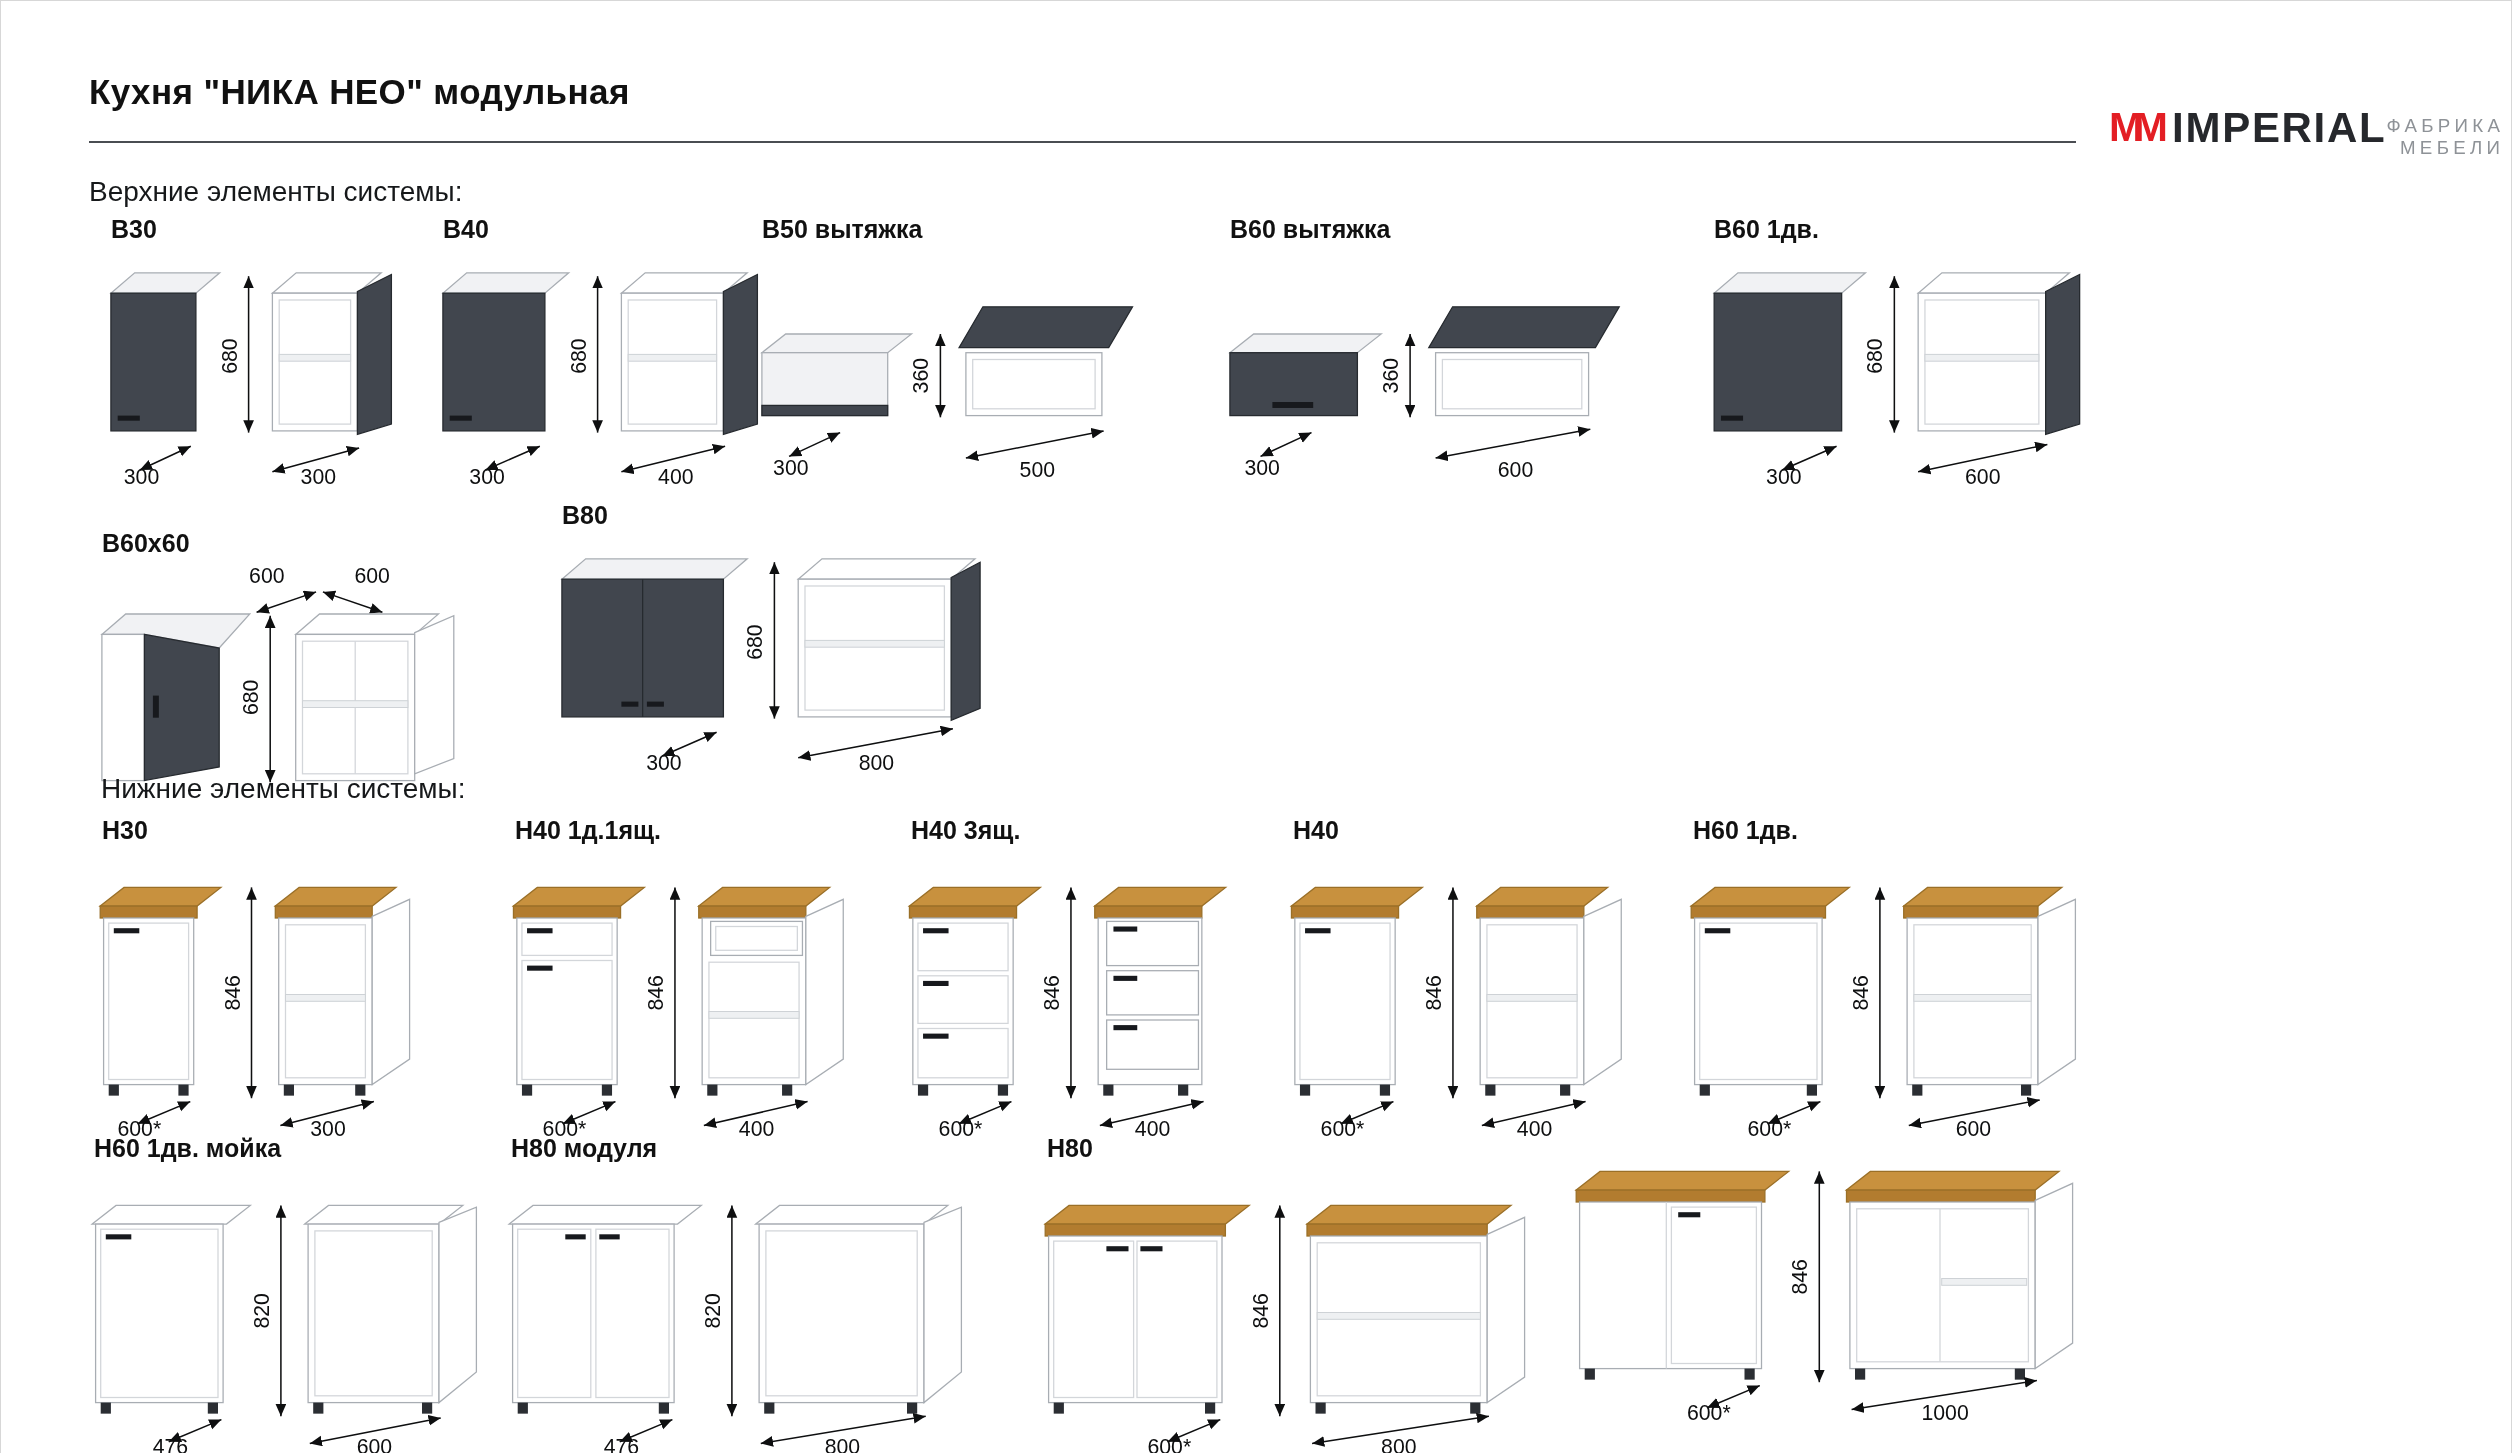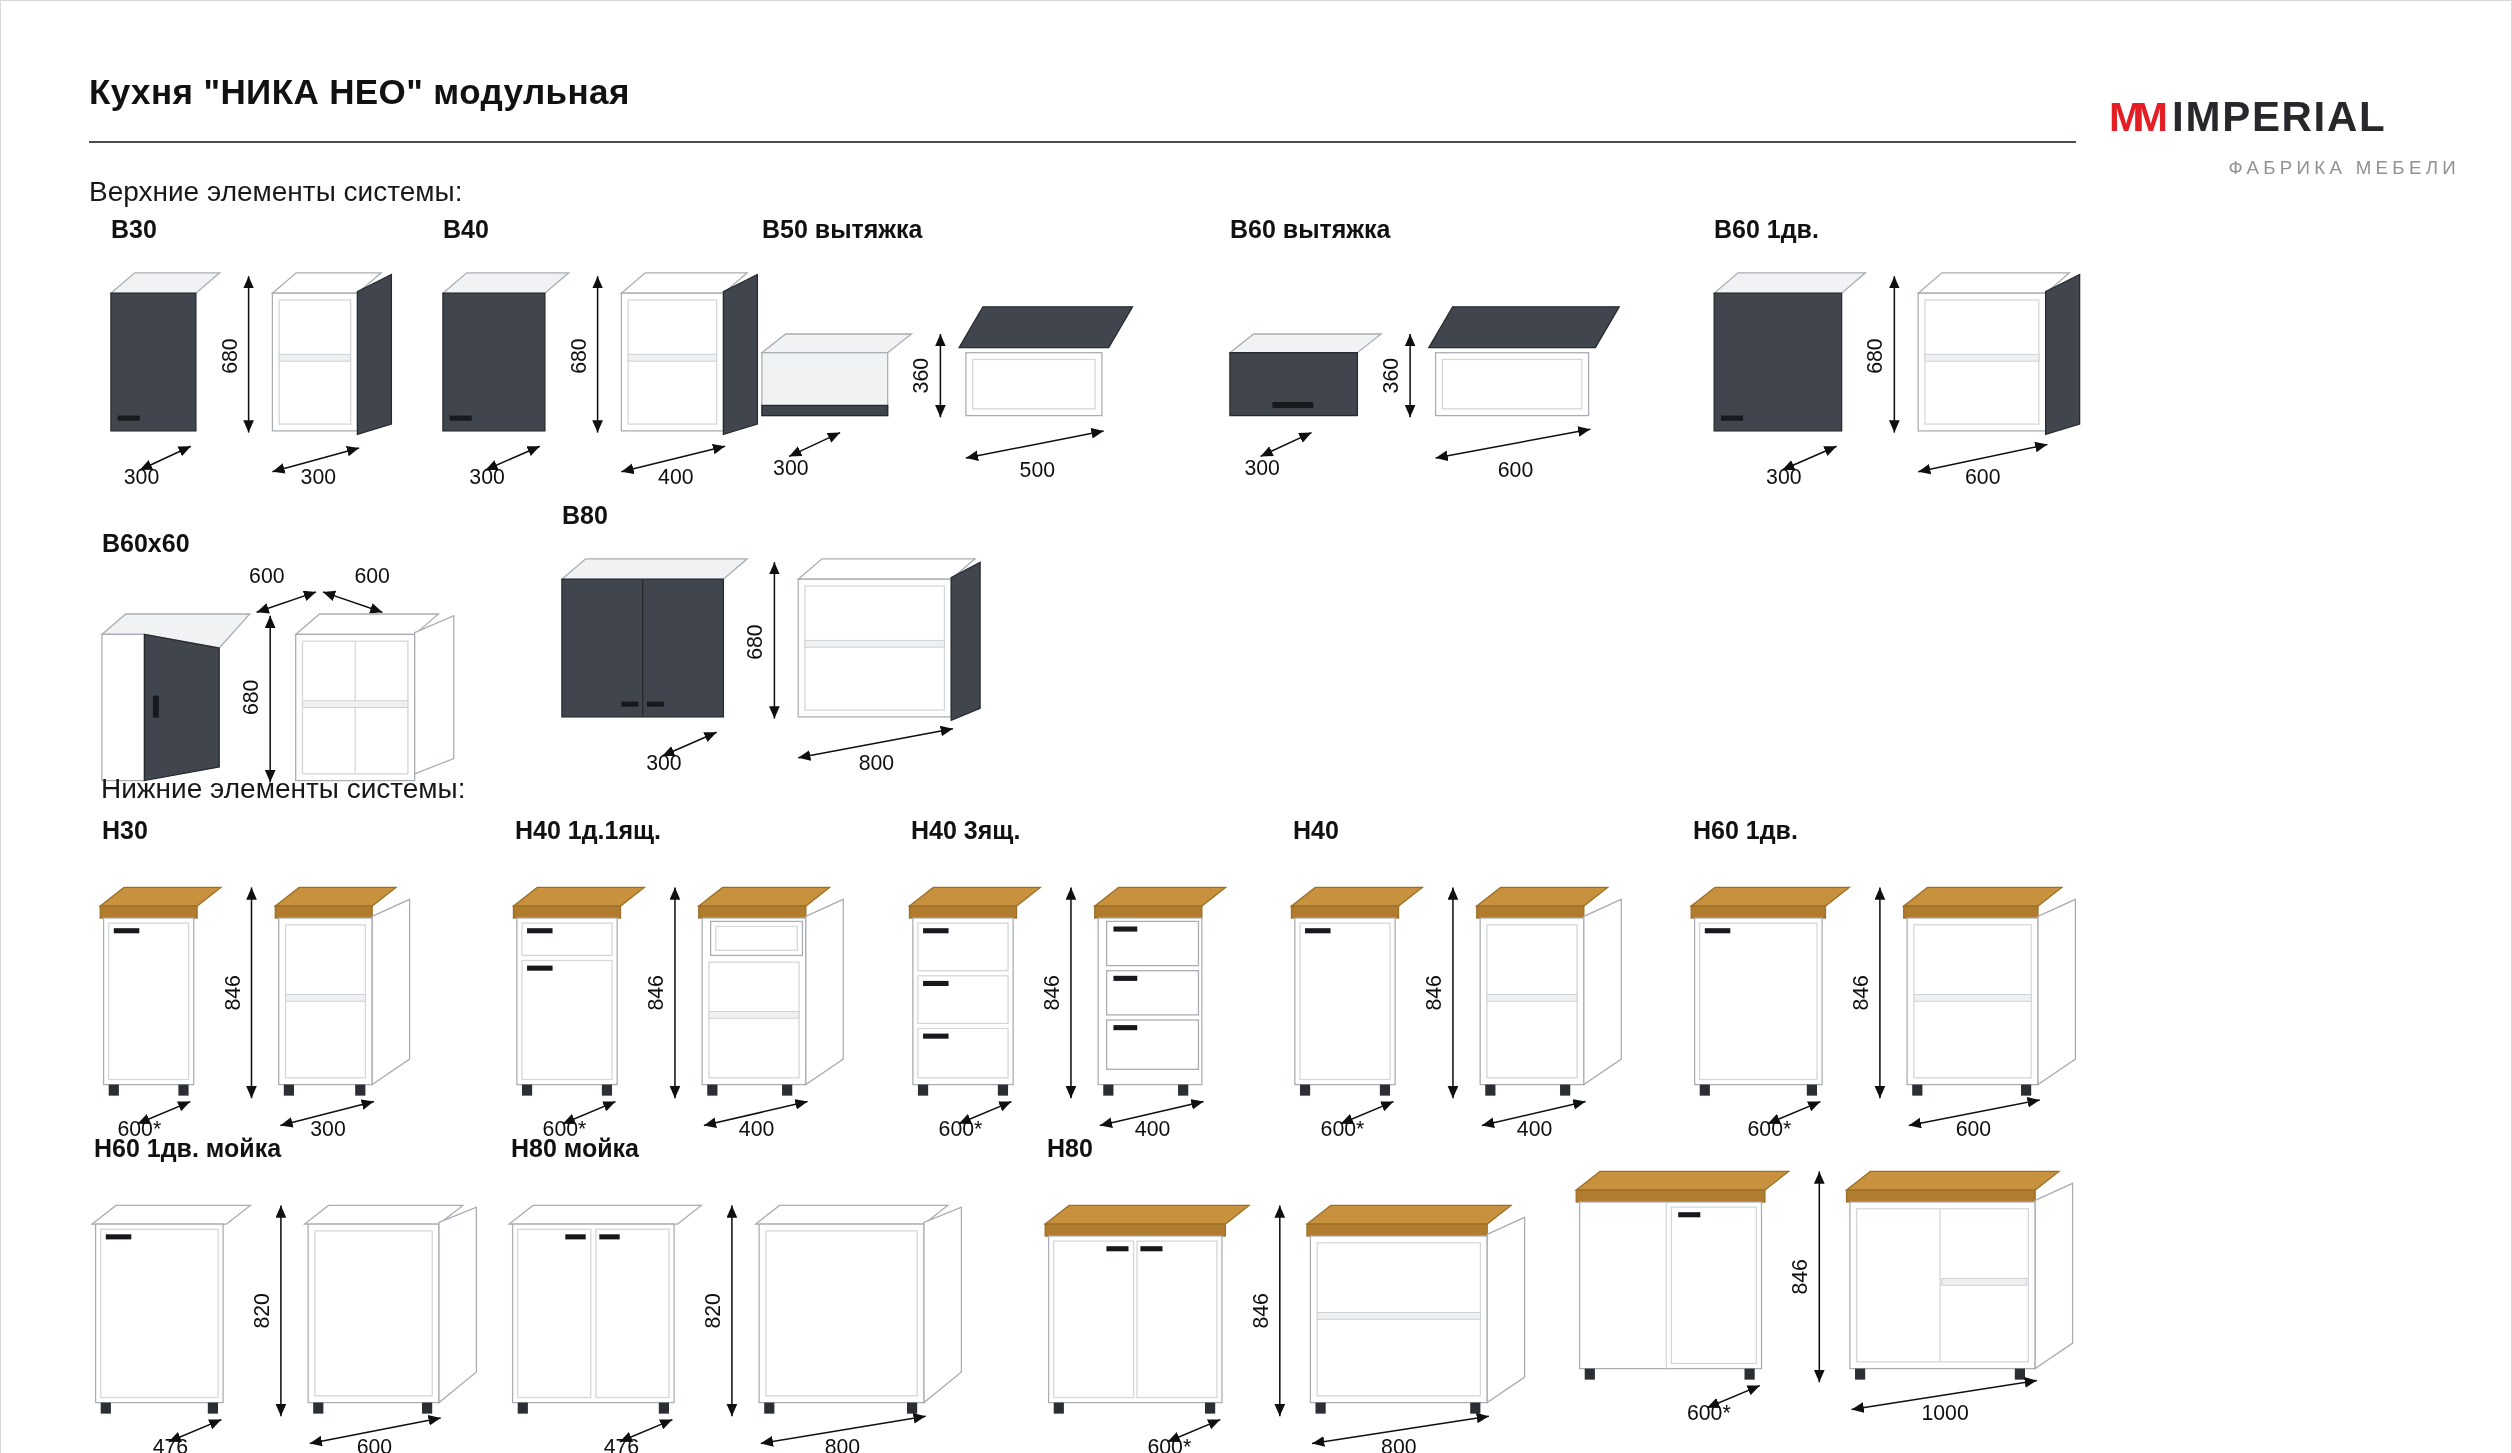--- a/index.html
+++ b/index.html
@@ -1,21 +1,21 @@
 <!DOCTYPE html>
 <html style="font-size:13.6px"><head>
 <meta charset="utf-8">
 <style>
 *{margin:0;padding:0;box-sizing:border-box}
 html,body{background:#fff}
 body{font-family:"Liberation Sans",sans-serif;color:#111}
 .page{position:relative;width:2512px;height:1454px;background:#fff;border:0.9px solid #d7d7d7;overflow:hidden}
 .title{position:absolute;left:88px;top:71px;font-size:35px;font-weight:bold;letter-spacing:0.4px}
 .rule{position:absolute;left:88px;top:140px;width:1987px;height:1.7px;background:#4a4d52}
-.logo{position:absolute;left:2108px;top:95px;width:351px;display:flex;flex-direction:column}
+.logo{position:absolute;left:2108px;top:95px;width:351px;display:flex;}
 .logo-row{display:flex;align-items:center}
 .logo-mm-text{color:#e31e24;font-weight:bold;font-size:41px;letter-spacing:-9.4px;margin-right:13.6px;line-height:1}
 .logo-brand{font-size:42px;font-weight:bold;color:#26282c;letter-spacing:1.7px;line-height:1}
 .logo-sub{font-size:18.7px;color:#8e9297;letter-spacing:4.3px;text-align:right;margin-top:19px}
 .sec-heading{position:absolute;font-size:28px;color:#16181a}
 .card{position:absolute}
 .card-name{font-size:25px;font-weight:bold;margin:0 0 5.1px 12px}
 svg text{font-family:"Liberation Sans",sans-serif;font-size:25px;fill:#0e0f10;text-anchor:middle}
 .dk{fill:#41464e;stroke:#262a2f;stroke-width:1.5}
 .wh{fill:#ffffff;stroke:#a8adb3;stroke-width:1.5}
@@ -490,21 +490,21 @@
         <text x="104" y="336">476</text>
       </g>
       <g>
         <line class="dim" x1="268" y1="324" x2="422" y2="294" marker-start="url(#ar)" marker-end="url(#ar)"></line>
         <text x="344" y="336">600</text>
       </g>
     </svg>
   </div>
 
   <div class="card" style="left:498px;top:1133px">
-    <div class="card-name">Н80 мойка</div>
+    <div class="card-name">Н80 модуля</div>
     <svg width="493" height="289" viewBox="0 0 580 340">
       <g>
         <polygon class="wh" points="12,66 40,44 238,44 210,66"></polygon>
         <rect class="wh" x="16" y="66" width="190" height="210"></rect>
         <rect class="in" x="22" y="72" width="86" height="198"></rect>
         <rect class="in" x="114" y="72" width="86" height="198"></rect>
         <rect class="hd" x="78" y="78" width="24" height="6"></rect>
         <rect class="hd" x="118" y="78" width="24" height="6"></rect>
         <rect class="leg" x="22" y="276" width="12" height="13"></rect>
         <rect class="leg" x="188" y="276" width="12" height="13"></rect>

